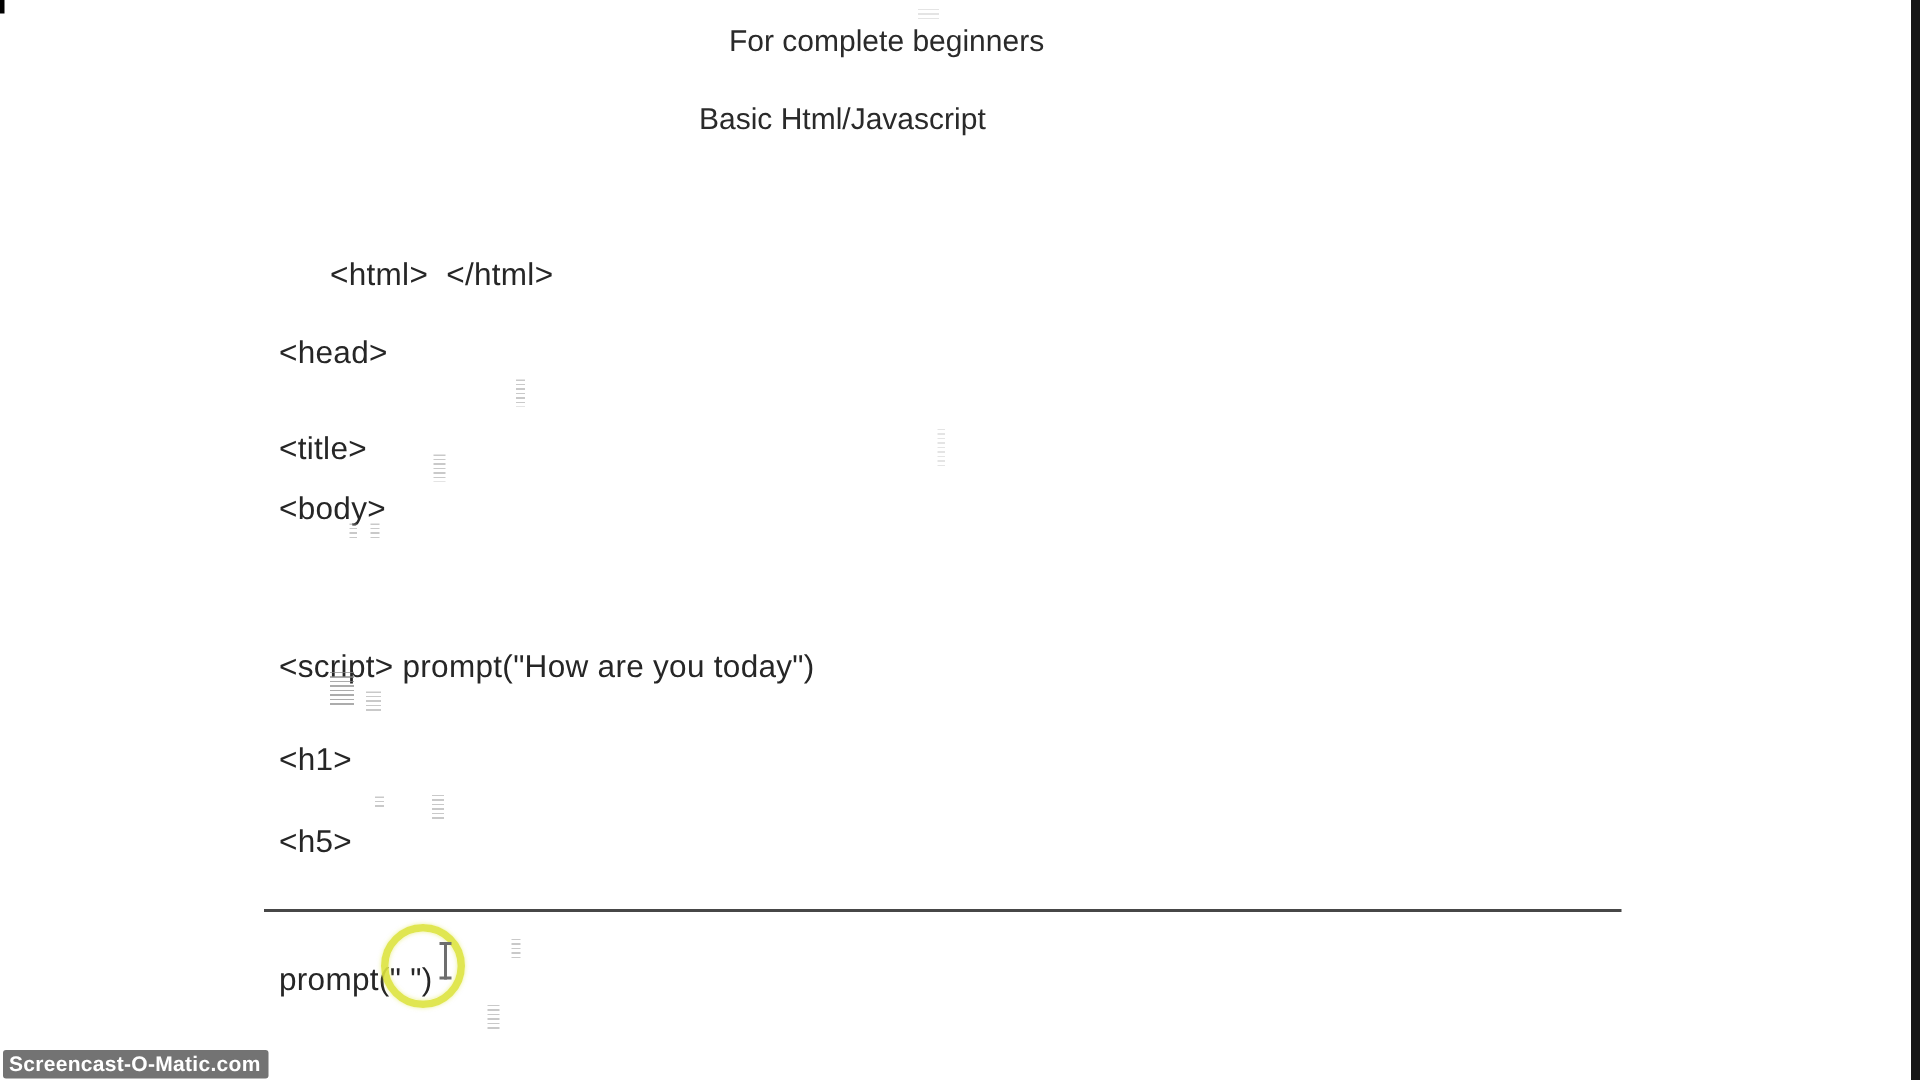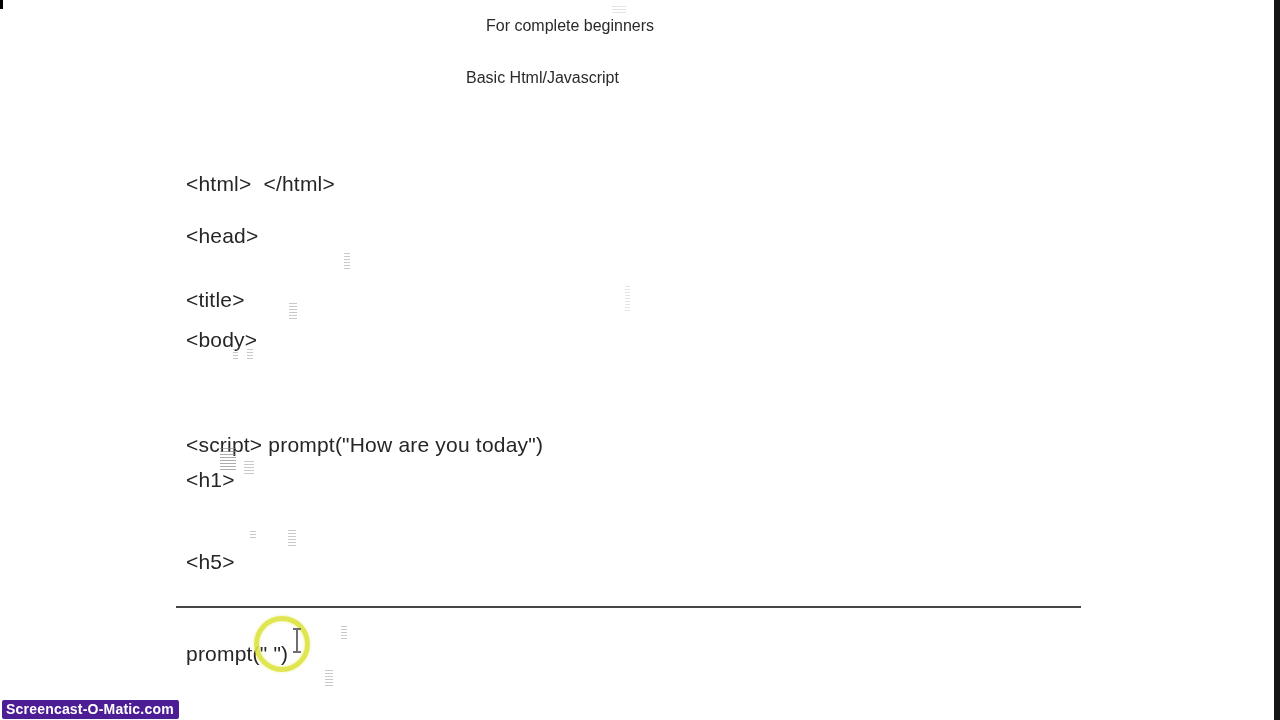--- a/index.html
+++ b/index.html
@@ -7,21 +7,21 @@
   #stage {
     position: relative;
     width: 1280px;
     height: 720px;
     background: #ffffff;
     overflow: hidden;
     font-family: "Liberation Sans", sans-serif;
   }
   .title-line {
     position: absolute;
-    font-size: 16px;
+    font-size: 20px;
     color: #2a2a2a;
     white-space: pre;
   }
   .doc-line {
     position: absolute;
     left: 186px;
     font-size: 21px;
     color: #262626;
     white-space: pre;
     letter-spacing: 0.2px;
@@ -60,21 +60,21 @@
     width: 8px;
     height: 2px;
     background: #6e6e6e;
   }
   .ibeam::before { top: 0; }
   .ibeam::after { bottom: 0; }
   .watermark {
     position: absolute;
     left: 2px;
     top: 700px;
-    background: #4c1d95;
+    background: #737373;
     color: #ffffff;
     font-weight: bold;
     font-size: 14px;
     line-height: 16px;
     padding: 1px 5px 2px 4px;
     letter-spacing: 0.2px;
     border-radius: 2px;
   }
   .edge-strip-right {
     position: absolute;
@@ -102,26 +102,26 @@
   .smudge.faint { opacity: 0.22; }
 </style>
 </head>
 <body>
 
 <div id="stage">
 
   <div class="title-line" style="left:486px; top:17px;">For complete beginners</div>
   <div class="title-line" style="left:466px; top:69px;">Basic Html/Javascript</div>
 
-  <div class="doc-line" style="top:172px;">&lt;html&gt;  &lt;/html&gt;</div>
+  <div class="doc-line" style="top:172px;margin-left:34px;">&lt;html&gt;  &lt;/html&gt;</div>
   <div class="doc-line" style="top:224px;">&lt;head&gt;</div>
   <div class="doc-line" style="top:288px;">&lt;title&gt;</div>
   <div class="doc-line" style="top:328px;">&lt;body&gt;</div>
   <div class="doc-line" style="top:433px;">&lt;script&gt; prompt("How are you today")</div>
-  <div class="doc-line" style="top:468px;">&lt;h1&gt;</div>
+  <div class="doc-line" style="top:495px;">&lt;h1&gt;</div>
   <div class="doc-line" style="top:550px;">&lt;h5&gt;</div>
 
   <div class="separator"></div>
 
   <div class="doc-line" style="top:642px;">prompt(" ")</div>
 
   <div class="highlight-ring"></div>
   <div class="ibeam"></div>
 
   <div class="smudge faint" style="left:612px; top:6px;  width:14px; height:8px;"></div>

